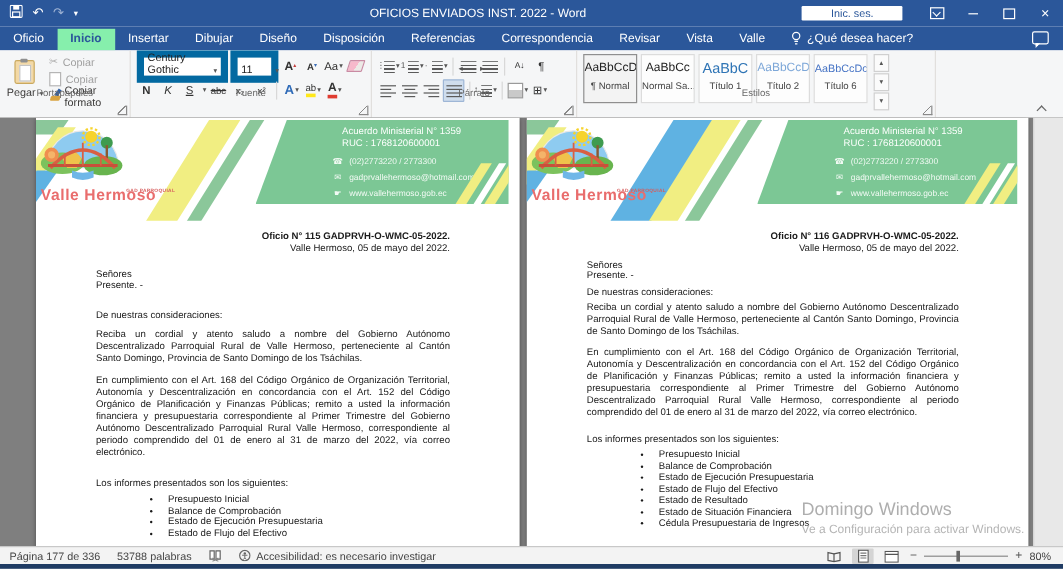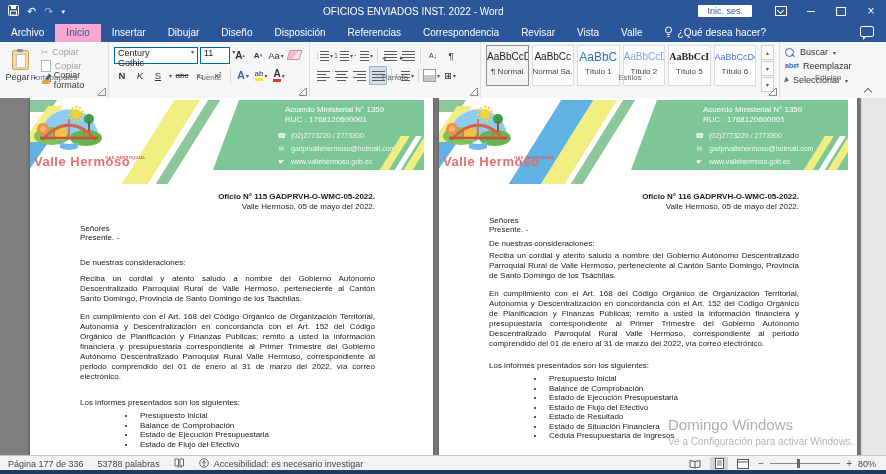--- a/index.html
+++ b/index.html
@@ -4,31 +4,31 @@
 <style>
   html,body{margin:0;padding:0;width:886px;height:474px;overflow:hidden;background:#fff;
     font-family:"Liberation Sans","DejaVu Sans",sans-serif;-webkit-user-select:none}
   
   .titlebar{position:absolute;top:0;left:0;right:0;height:22px;background:#2b579a;color:#fff;
     display:flex;align-items:center;font-size:10px}
   .qat{display:flex;align-items:center;gap:8px;padding-left:8px;width:120px}
   .qat .gi{font-size:11px;line-height:11px;color:#fff}
   .qat .dim{color:#9fb3d4}
   .ttl{flex:1;text-align:center;font-size:10px;white-space:nowrap}
-  .signin{background:#fff;color:#2b579a;font-size:9px;padding:1px 9px;border-radius:1px;margin-right:14px}
+  .signin{background:#fff;color:#2b579a;font-size:9px;padding:1px 24px;border-radius:1px;margin-right:14px}
   .winbtn{width:30px;height:22px;display:flex;align-items:center;justify-content:center}
   .mini-bar{width:8px;height:1px;background:#fff}
   .rest-box{width:8px;height:7px;border:1px solid #fff}
   .ribdisp{width:10px;height:8px;border:1px solid #fff;position:relative}
   .ribdisp i{position:absolute;left:2px;top:1px;width:4px;height:4px;border-left:1px solid #fff;border-bottom:1px solid #fff;transform:rotate(-45deg)}
   
   .tabbar{position:absolute;top:22px;left:0;right:0;height:20px;background:#2b579a;display:flex;
     align-items:flex-end;color:#fff;font-size:10px}
   .tab{padding:3px 11px 4px;white-space:nowrap}
-  .tab.active{background:#f9a8d4;color:#2b579a;font-weight:normal}
+  .tab.active{background:#86efac;color:#2b579a;font-weight:bold}
   .tellme{display:flex;align-items:center;gap:5px;padding:0 10px 4px}
   .bulb{width:9px;height:12px}
   .bubble{width:12px;height:9px;border:1px solid #fff;border-radius:2px;position:relative;margin:0 12px 5px auto}
   .bubble::after{content:"";position:absolute;left:2px;bottom:-4px;border:2px solid transparent;border-top-color:#fff;border-left-color:#fff}
   
   .ribbon{position:absolute;top:42px;left:0;right:0;height:56px;background:#f5f6f7;
     border-bottom:1px solid #cfcfcf;display:flex;color:#3b3a39}
   .rgroup{position:relative;border-right:1px solid #e1dfdd;padding:3px 5px 12px 5px}
   .glabel{position:absolute;bottom:16px;left:0;right:0;text-align:center;font-size:8px;color:#696969}
   .launch{position:absolute;right:2px;bottom:2px;width:7px;height:7px;border-right:1px solid #8a8a8a;border-bottom:1px solid #8a8a8a;
@@ -45,21 +45,21 @@
   .clip::after{content:"";position:absolute;left:4px;top:-2px;width:6px;height:3px;background:#8f8f8f;border-radius:1px}
   .clipcol{display:flex;flex-direction:column;justify-content:center;gap:1px}
   .crow{display:flex;align-items:center;gap:4px;height:13px;font-size:9px;color:#a0a0a0}
   .crow.on{color:#3b3a39}
   .ic-copy{width:8px;height:10px;border:1px solid #b5b5b5;background:#fff;position:relative}
   .ic-copy::after{content:"";position:absolute;left:2px;top:-4px;width:8px;height:10px;border:1px solid #b5b5b5;background:#fff;z-index:-1}
   .brush{width:11px;height:12px;position:relative}
   .brush::before{content:"";position:absolute;left:6px;top:0;width:3px;height:6px;background:#2f5fa3;transform:rotate(35deg)}
   .brush::after{content:"";position:absolute;left:1px;top:6px;width:8px;height:4px;background:#d9a441;transform:skewX(-15deg);border-radius:1px}
   
-  .combo{display:flex;align-items:flex-start;border:1px solid #0369a1;background:#fff;height:15px;font-size:9px;padding:0 3px;gap:18px;color:#222}
+  .combo{display:flex;align-items:flex-end;border:6px solid #0369a1;background:#fff;height:15px;font-size:9px;padding:0 3px;gap:18px;color:#222}
   .grow-ic{position:relative;font-size:10px;font-weight:bold}
   .mini-caret{font-size:5px;vertical-align:top;color:#c43e3e}
   .erase{width:11px;height:8px;background:linear-gradient(110deg,#f7b9cb 55%,#eceae6 55%);border:1px solid #c98ba3;transform:skewX(-18deg);border-radius:1px}
   .fx-a{color:#2f6bb8;font-weight:bold;font-size:11px}
   .hl{font-size:8px;border-bottom:3px solid #ffe81a;line-height:9px}
   .fc{font-size:10px;font-weight:bold;border-bottom:3px solid #e03c31;line-height:10px}
   .u-s{text-decoration:underline}
   .strike{font-size:8px;text-decoration:line-through}
   
   .pic{width:14px;height:11px;position:relative;display:inline-block}
@@ -168,21 +168,21 @@
     </div>
   <div class="winbtn">
       <span class="rest-box"></span>
     </div>
   <div class="winbtn" style="font-size:12px">
       <span>×</span>
     </div>
 </div>
 
 <div class="tabbar">
-  <span class="tab">Archivo</span>
+  <span class="tab">Oficio</span>
   <span class="tab active">Inicio</span>
   <span class="tab">Insertar</span>
   <span class="tab">Dibujar</span>
   <span class="tab">Diseño</span>
   <span class="tab">Disposición</span>
   <span class="tab">Referencias</span>
   <span class="tab">Correspondencia</span>
   <span class="tab">Revisar</span>
   <span class="tab">Vista</span>
   <span class="tab">Valle</span>
@@ -372,54 +372,33 @@
       </div>
       <div class="scard">
         <div class="ssample t1">AaBbC</div>
         <div class="slabel">Título 1</div>
       </div>
       <div class="scard">
         <div class="ssample t2">AaBbCcD</div>
         <div class="slabel">Título 2</div>
       </div>
       <div class="scard">
-        <div class="ssample t5">AaBbCcI</div>
-        <div class="slabel">Título 5</div>
-      </div>
-      <div class="scard">
         <div class="ssample t6">AaBbCcDc</div>
         <div class="slabel">Título 6</div>
       </div>
       <div class="sscroll">
         <span>▴</span>
         <span>▾</span>
         <span>▾</span>
       </div>
     </div>
     <div class="glabel">Estilos</div>
     <span class="launch"></span>
   </div>
 
-  <div class="rgroup" style="width:86px;border-right:none">
-    <div class="erow">
-      <span class="mag"></span>
-      <span>Buscar</span>
-      <span class="dd">▾</span>
-    </div>
-    <div class="erow">
-      <span class="rep"><span>ab</span><span>⇄</span></span>
-      <span>Reemplazar</span>
-    </div>
-    <div class="erow">
-      <span class="selarrow"></span>
-      <span>Seleccionar</span>
-      <span class="dd">▾</span>
-    </div>
-    <div class="glabel">Edición</div>
-  </div>
 
   <div style="flex:1;position:relative">
     <span class="collapse">
         <i></i>
       </span>
   </div>
 </div>
 
 <div class="docarea">
 

